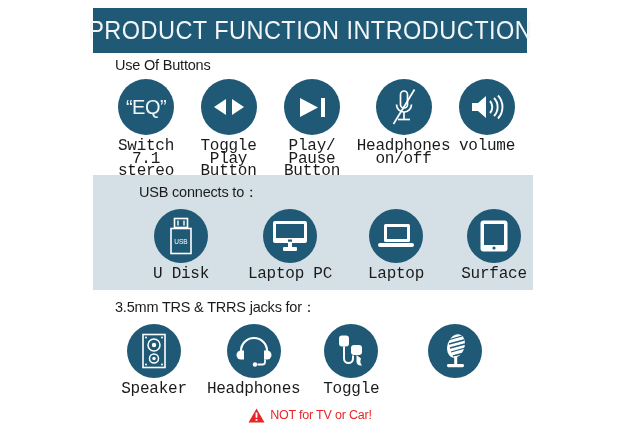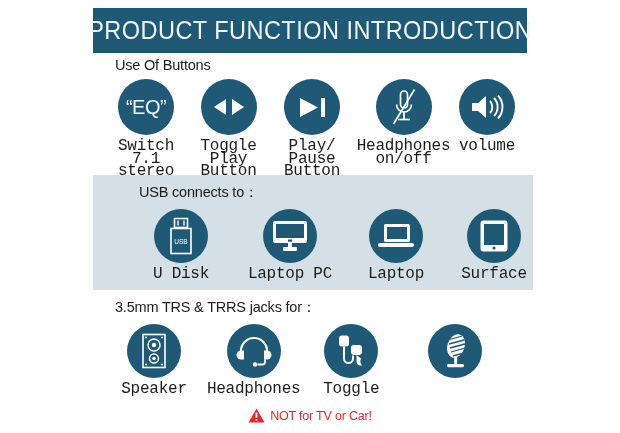--- a/index.html
+++ b/index.html
@@ -67,21 +67,21 @@
     font-family:Liberation Mono, monospace;
   }
   .eq-text{
     color:#eef4f7;font-size:20px;letter-spacing:-.5px;
     font-family:"Liberation Sans", sans-serif;
   }
 
   
   .warning{
     position:absolute;left:0;top:408px;width:620px;
-    display:flex;align-items:center;justify-content:center;gap:5px;
+    display:flex;justify-content:center;gap:5px;
   }
   .warning-text{
     color:#e8262a;font-size:12.5px;letter-spacing:-.2px;font-weight:400;
   }
   svg{display:block;}
 </style>
 </head>
 <body>
 
 <div class="page">

